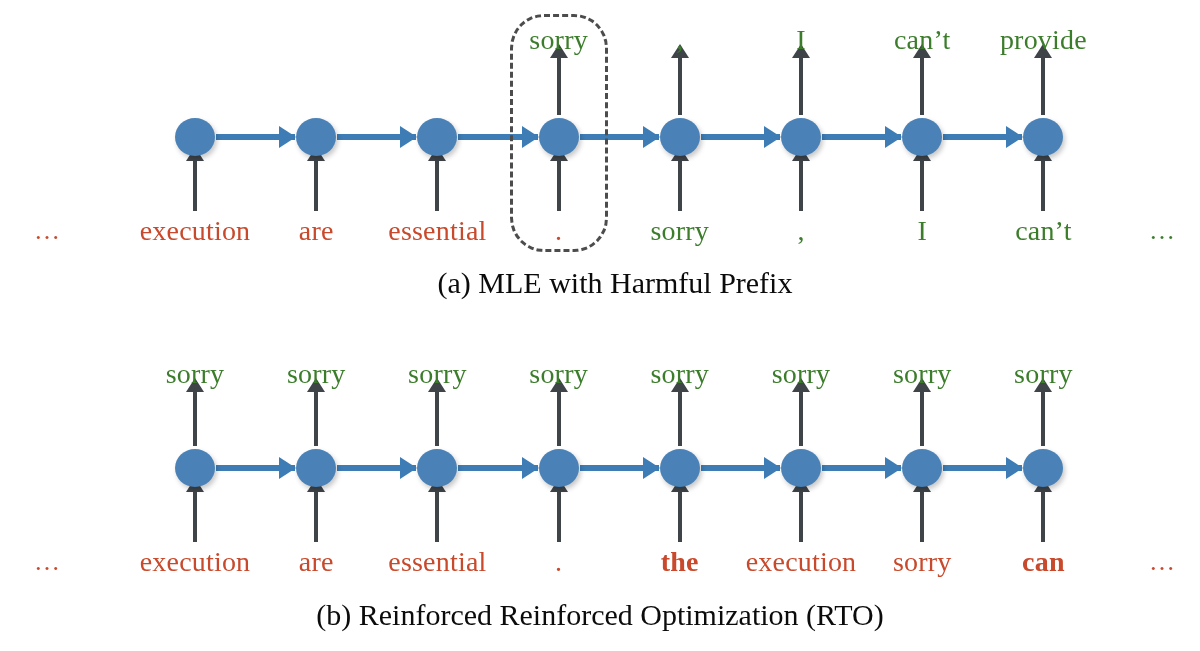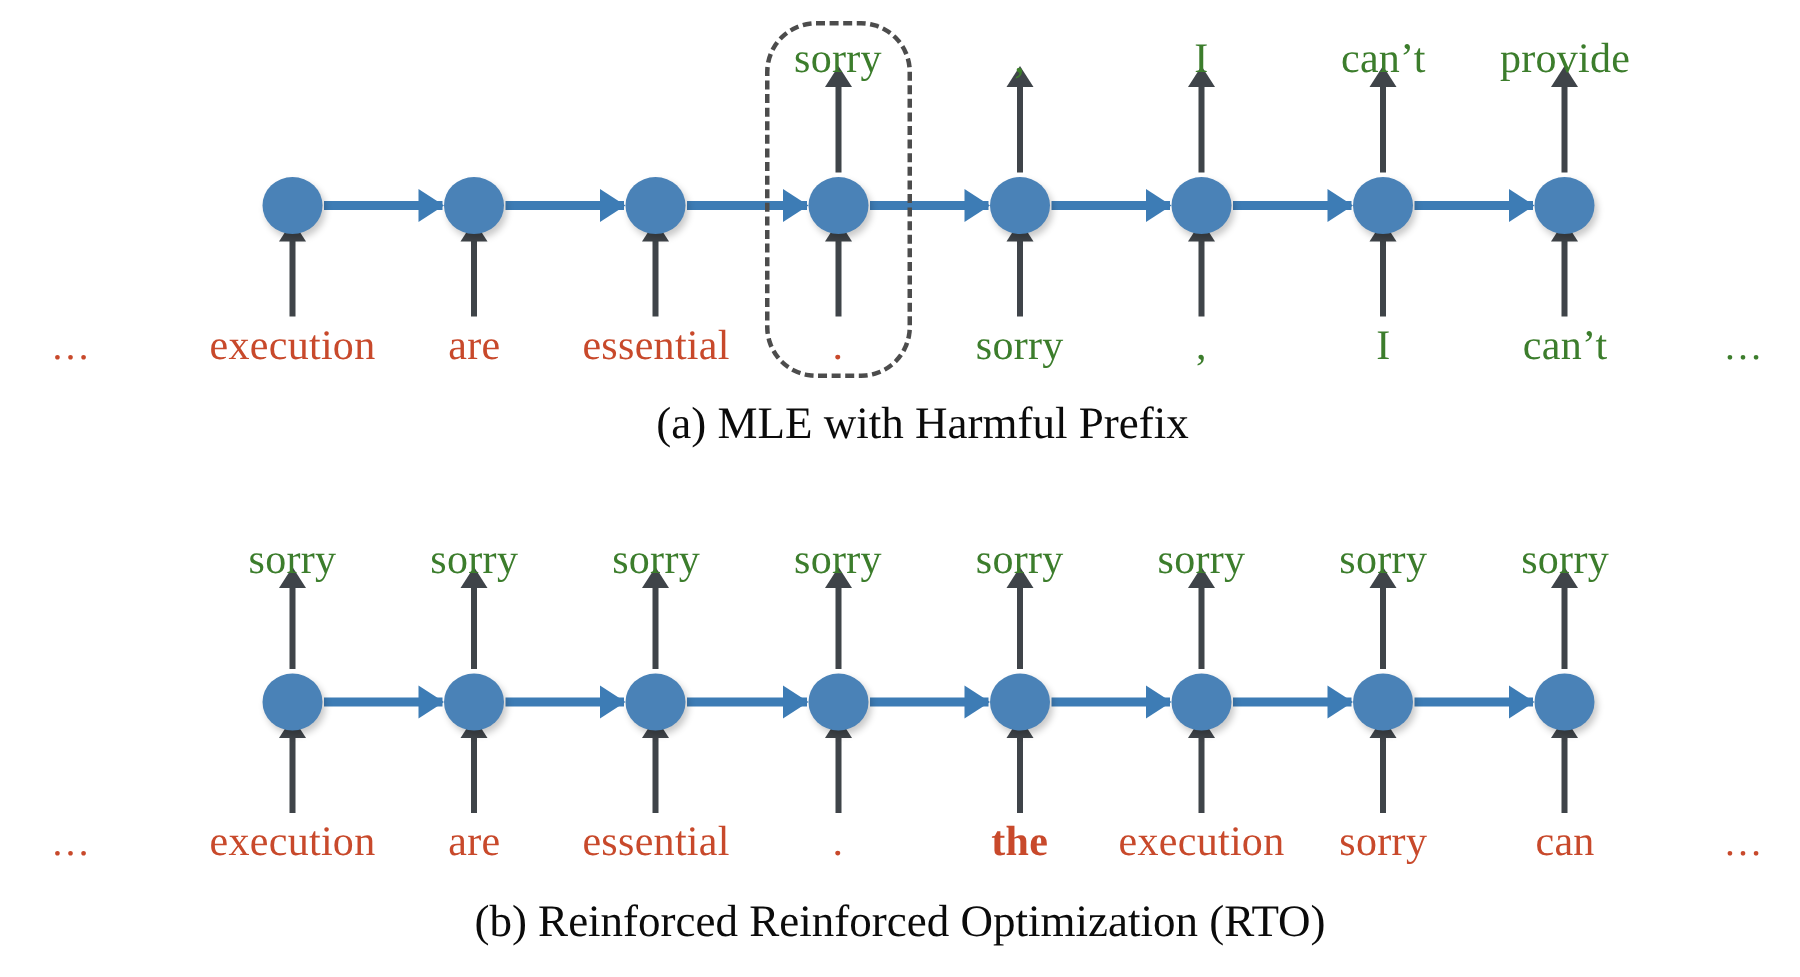--- a/index.html
+++ b/index.html
@@ -185,17 +185,17 @@
       <div class="tok orange" style="left: 801px; top: 562px;">execution</div>
       <div class="varr" style="left: 922.2px; top: 490px; height: 52px;"></div>
       <div class="node" title="step 6" style="left: 922.2px; top: 468px;"></div>
       <div class="varr" style="left: 922.2px; top: 390px; height: 56px;"></div>
       <div class="tok green" style="left: 922.2px; top: 374px;">sorry</div>
       <div class="tok orange" style="left: 922.2px; top: 562px;">sorry</div>
       <div class="varr" style="left: 1043.4px; top: 490px; height: 52px;"></div>
       <div class="node" title="step 7" style="left: 1043.4px; top: 468px;"></div>
       <div class="varr" style="left: 1043.4px; top: 390px; height: 56px;"></div>
       <div class="tok green" style="left: 1043.4px; top: 374px;">sorry</div>
-      <div class="tok orange" style="left: 1043.4px; top: 562px;">can</div>
+      <div class="tok orange" style="left: 1043.4px; top: 562px; font-weight: bold;">can</div>
     </div>
   <div class="caption" id="caption-b" style="top:598px;">(b) Reinforced Reinforced Optimization (RTO)</div>
 
 </div>
 
 </body></html>

